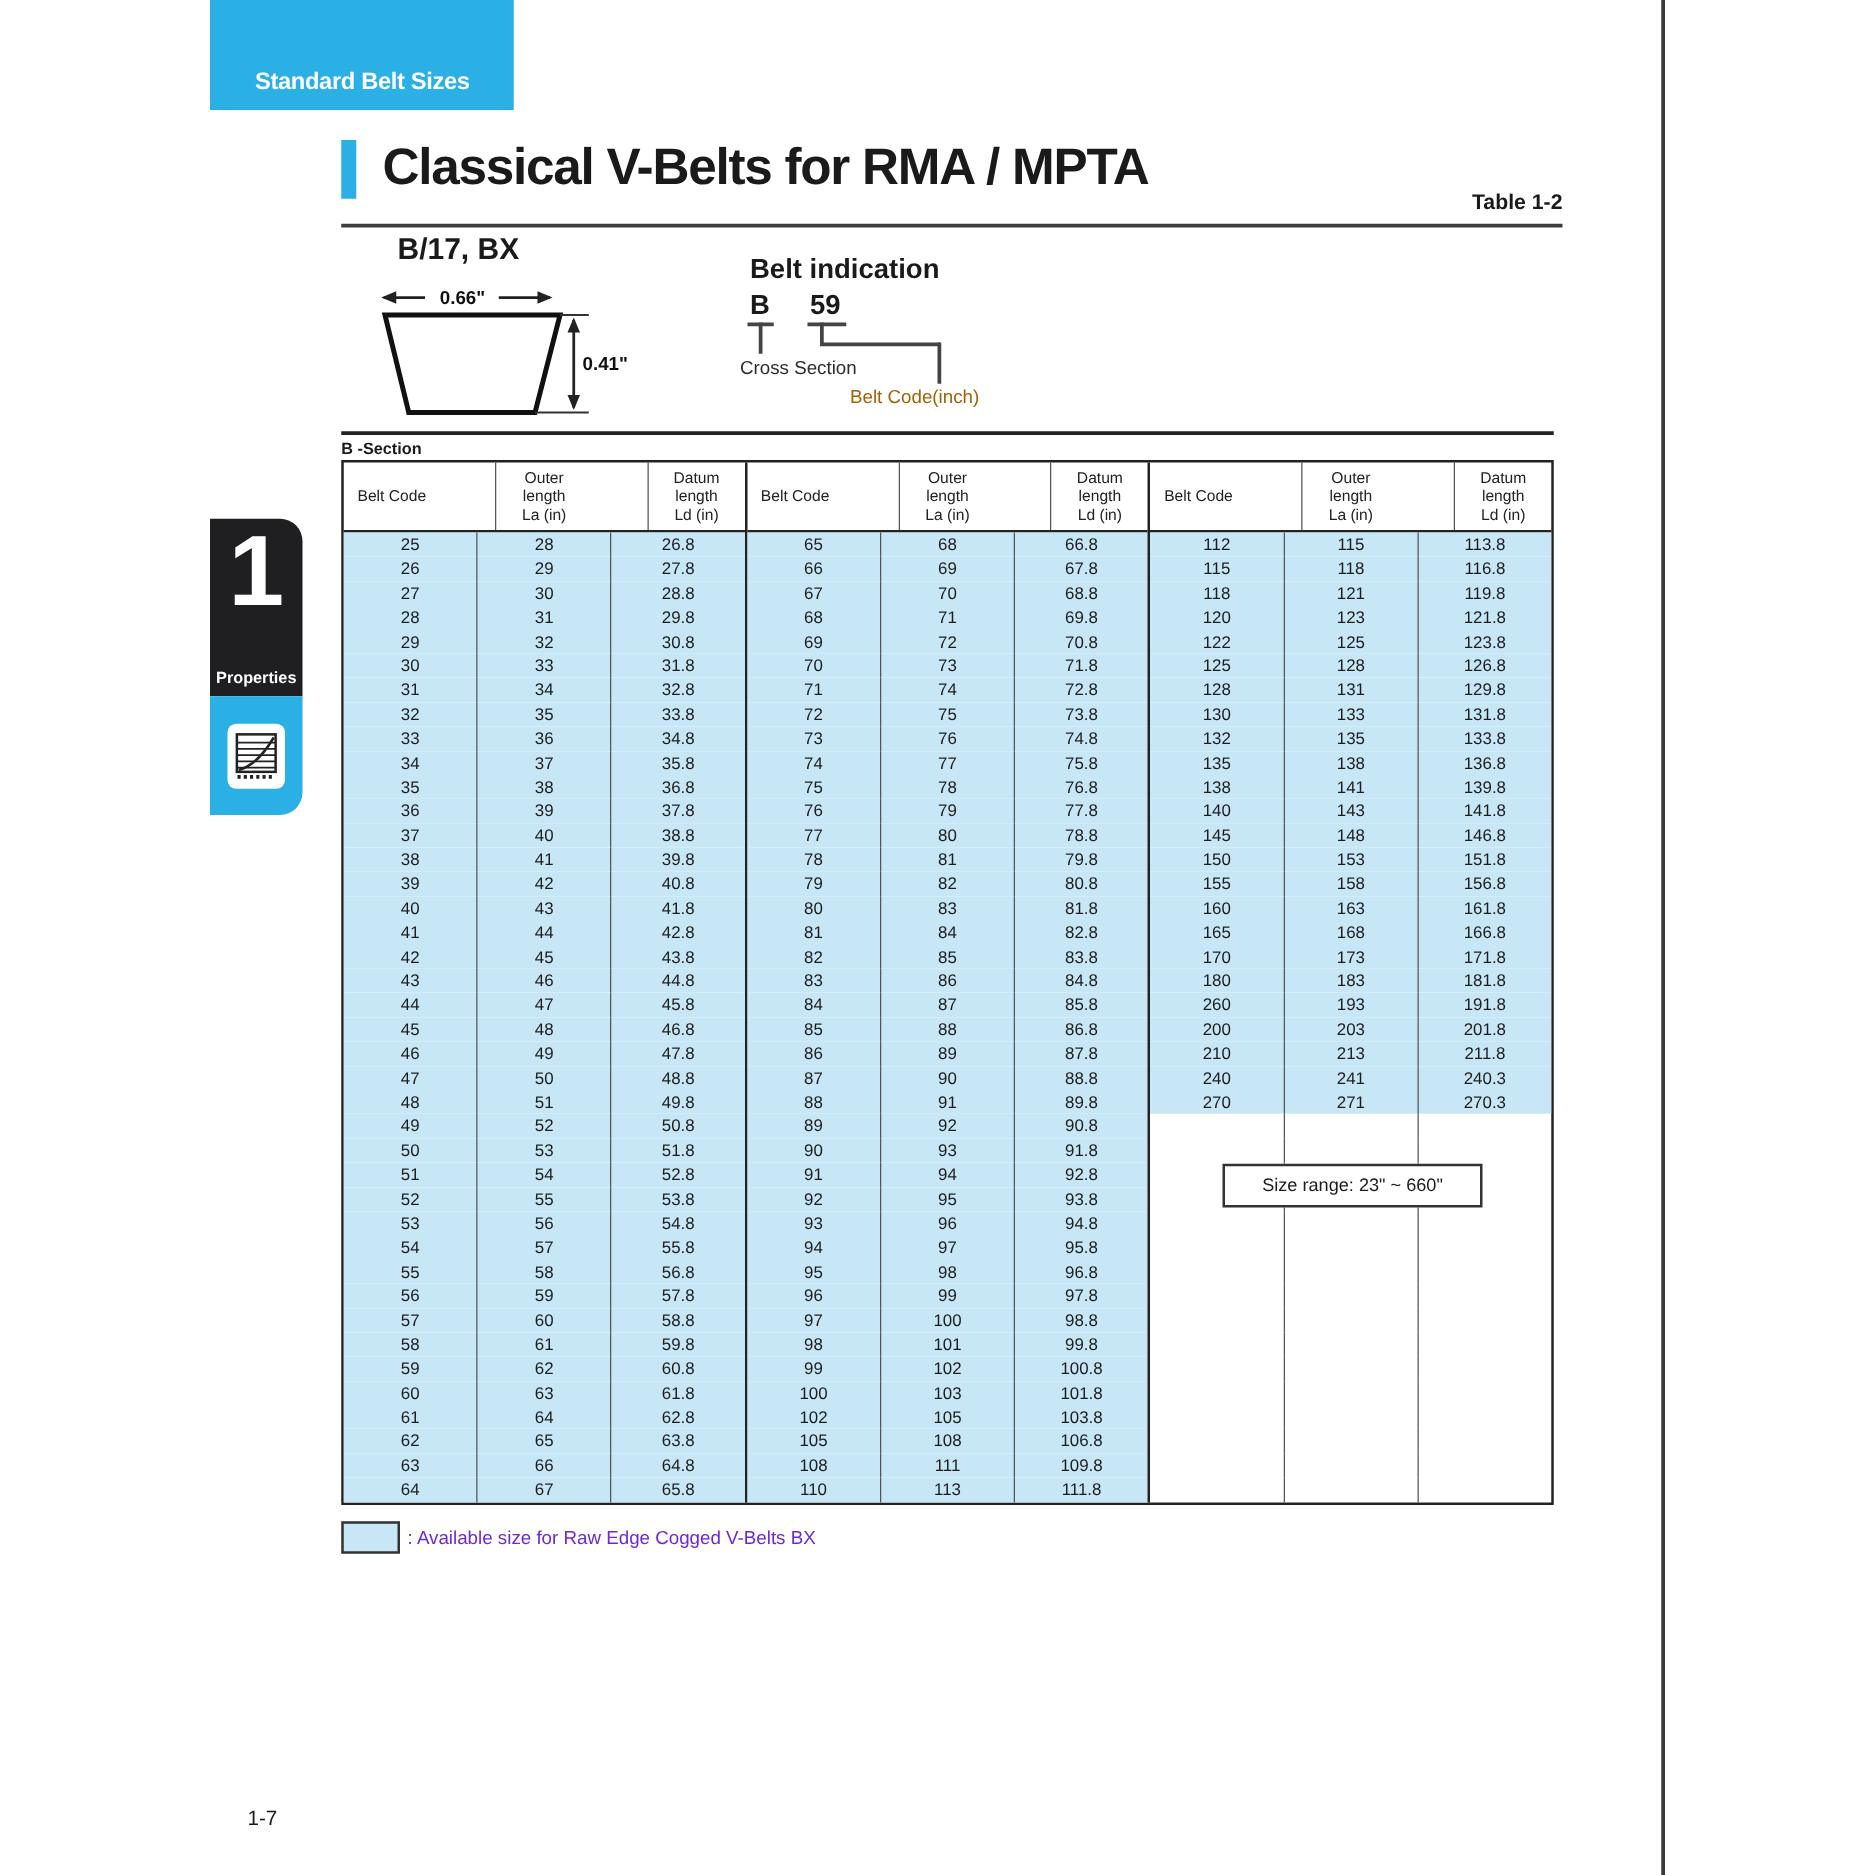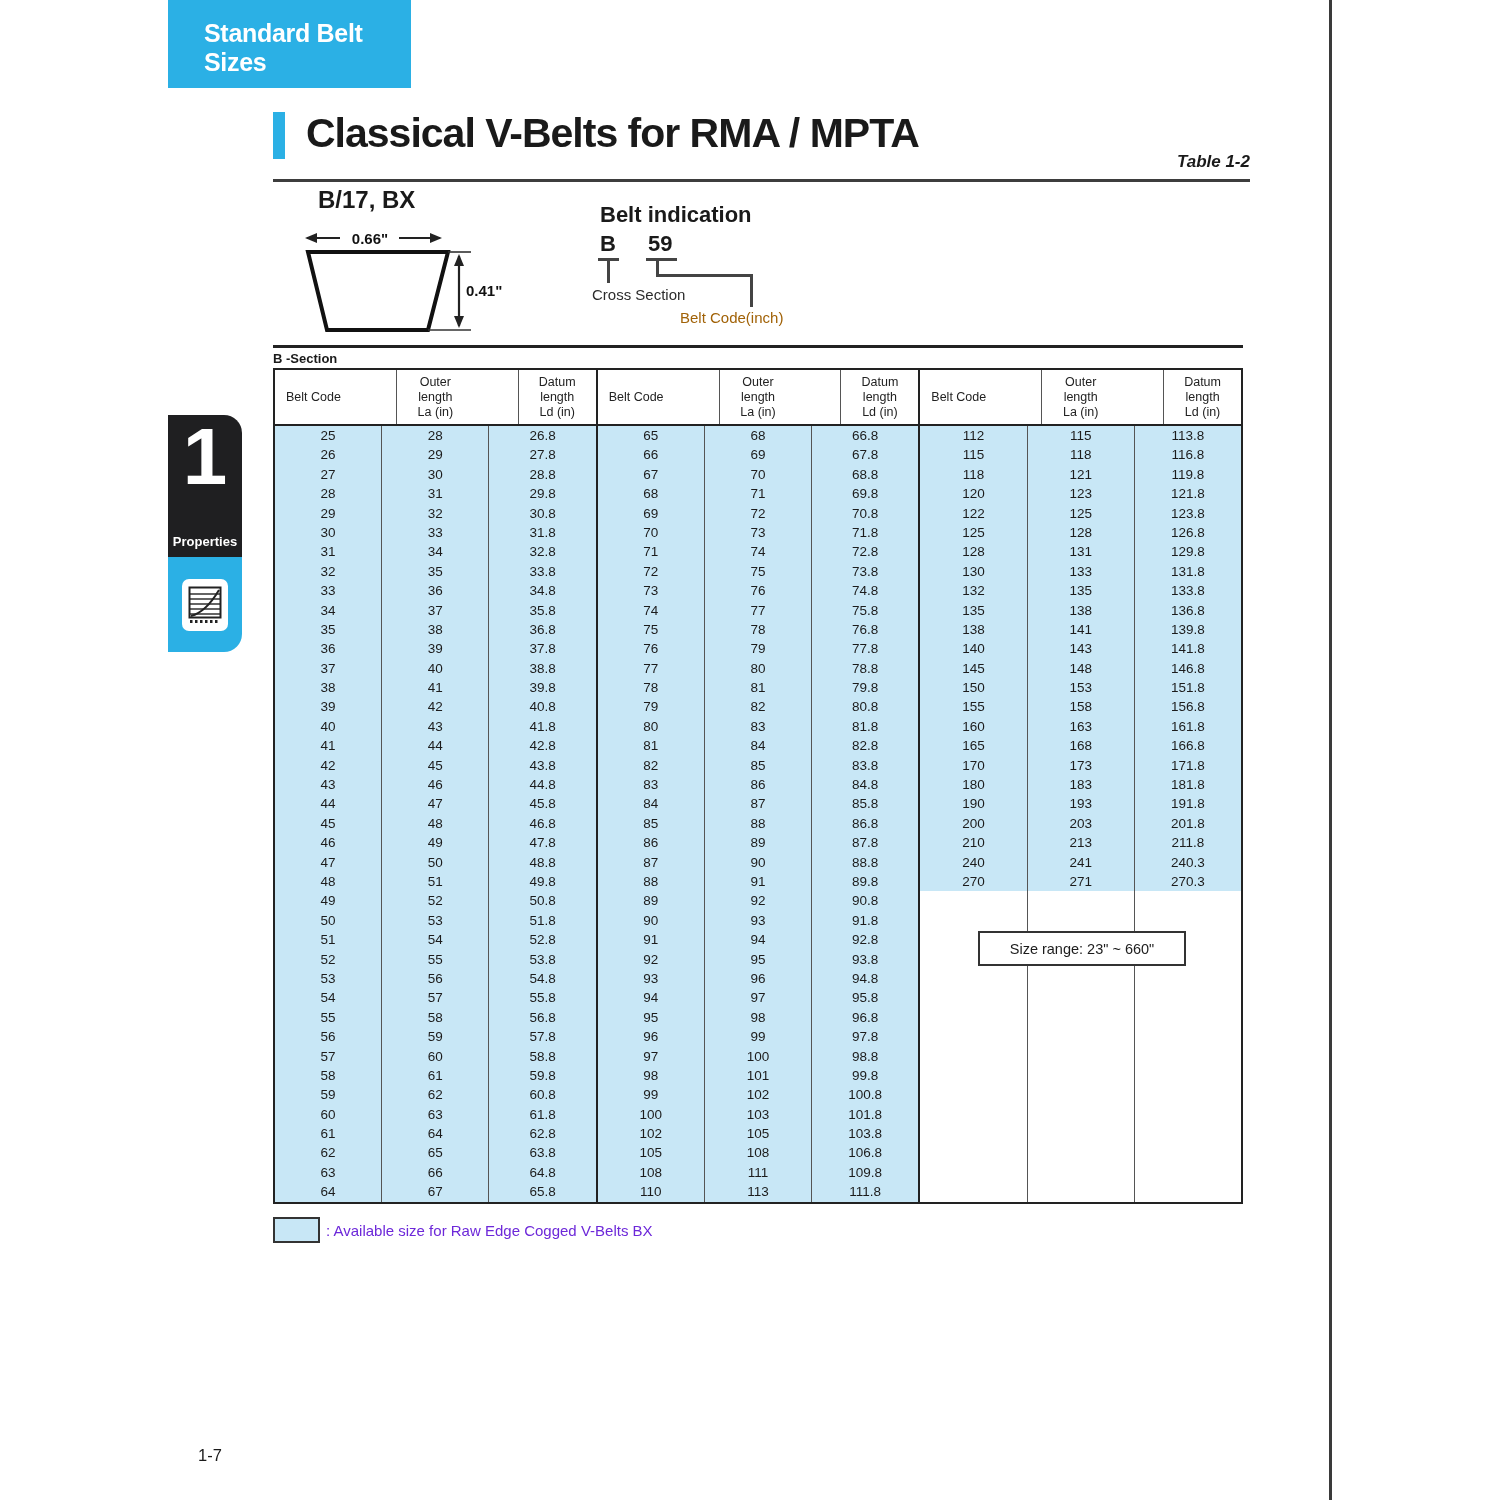--- a/index.html
+++ b/index.html
@@ -22,25 +22,25 @@
 
   
   .page-edge-line { left: 1329px; top: 0; width: 3px; height: 1500px; background: #3a3a3a; }
 
   .header-tab {
     left: 168px; top: 0; width: 243px; height: 88px;
     background: var(--accent);
     display: flex; align-items: flex-end;
     padding: 0 0 11px 36px;
   }
-  .header-tab span { color: #fff; font-weight: bold; font-size: 25px; letter-spacing: -0.3px; }
+  .header-tab span { color: #fff; font-weight: bold; font-size: 19px; letter-spacing: -0.3px; }
 
   .title-accent-bar { left: 273px; top: 112px; width: 12px; height: 47px; background: var(--accent); }
   .page-title { left: 306px; top: 110px; font-size: 41px; font-weight: bold; letter-spacing: -1px; white-space: nowrap; }
-  .table-label { left: 1050px; top: 152px; width: 200px; text-align: right; font-size: 17px; font-weight: bold; font-style: italic; }
+  .table-label { left: 1050px; top: 152px; width: 200px; text-align: right; font-size: 17px; font-weight: bold; }
   .title-rule { left: 273px; top: 179px; width: 977px; height: 3px; background: #3d3d3d; }
 
   
   .chapter-tab-black {
     left: 168px; top: 415px; width: 74px; height: 142px;
     background: #1f1f21; border-radius: 0 18px 0 0;
     display: flex; flex-direction: column; align-items: center; justify-content: space-between;
     padding: 2px 0 8px 0;
   }
   .chapter-number { color: #fff; font-size: 80px; font-weight: bold; line-height: 1.0; }
@@ -702,21 +702,21 @@
             <div class="tcell">170</div>
             <div class="tcell">173</div>
             <div class="tcell">171.8</div>
           </div>
           <div class="trow filled">
             <div class="tcell">180</div>
             <div class="tcell">183</div>
             <div class="tcell">181.8</div>
           </div>
           <div class="trow filled">
-            <div class="tcell">190</div>
+            <div class="tcell">260</div>
             <div class="tcell">193</div>
             <div class="tcell">191.8</div>
           </div>
           <div class="trow filled">
             <div class="tcell">200</div>
             <div class="tcell">203</div>
             <div class="tcell">201.8</div>
           </div>
           <div class="trow filled">
             <div class="tcell">210</div>

